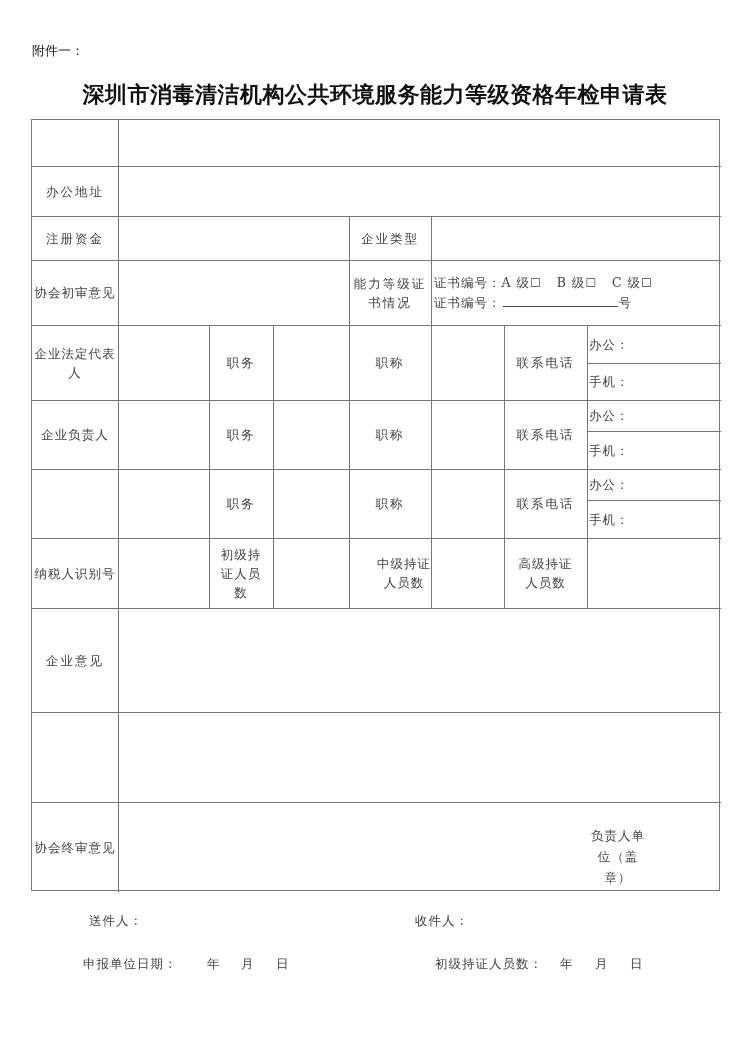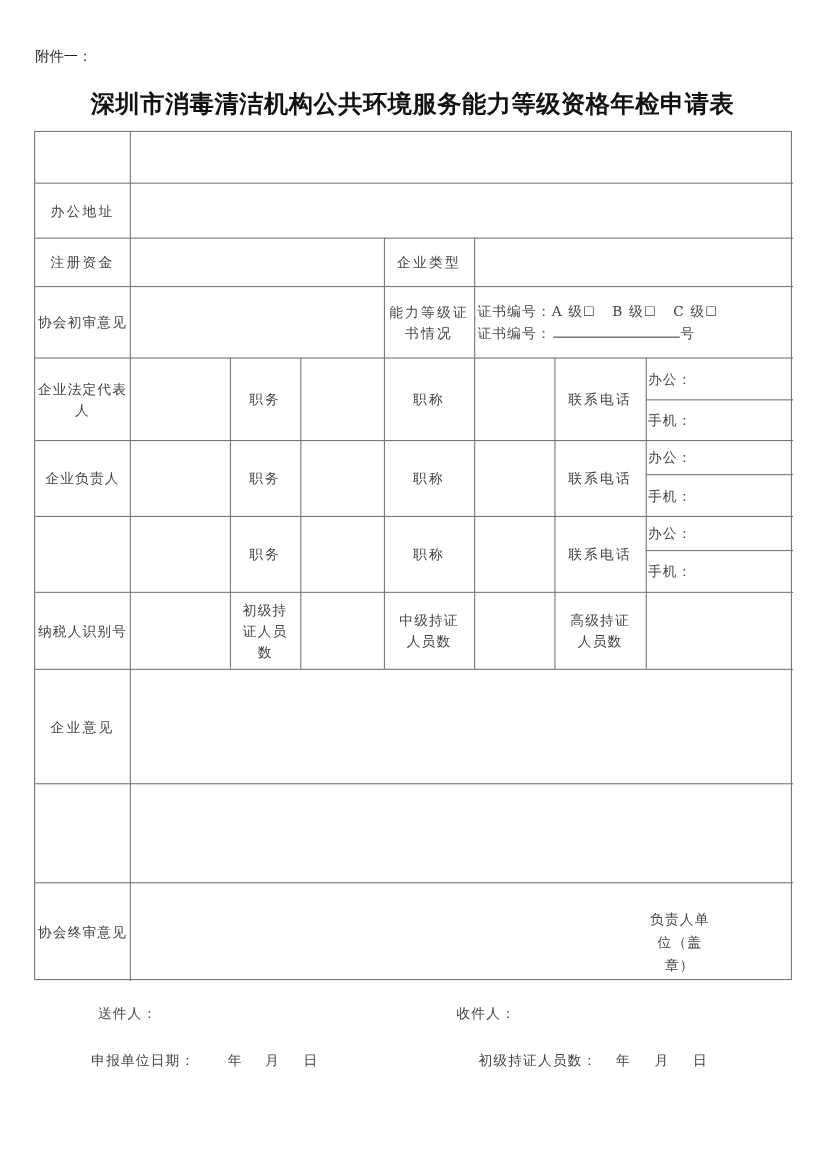--- a/index.html
+++ b/index.html
@@ -122,21 +122,21 @@
   <div class="cell" style="left:317px;top:349px;width:82px;height:69px">职称</div>
   <div class="input-area" style="left:400px;top:349px;width:72px;height:69px"></div>
   <div class="cell" style="left:472px;top:349px;width:83px;height:69px">联系电话</div>
   <div class="cell left" style="left:555px;top:349px;width:134px;height:31px">办公：</div>
   <div class="cell left" style="left:555px;top:380px;width:134px;height:38px">手机：</div>
 
   <div class="cell" style="left:0;top:418px;width:86px;height:70px;letter-spacing:1px">纳税人识别号</div>
   <div class="input-area" style="left:87px;top:418px;width:90px;height:70px"></div>
   <div class="cell" style="left:177px;top:418px;width:64px;height:70px;padding:0 6px;letter-spacing:1px">初级持证人员数</div>
   <div class="input-area" style="left:242px;top:418px;width:75px;height:70px"></div>
-  <div class="cell" style="left:317px;top:418px;width:82px;height:70px;padding:12px 14px;letter-spacing:1px">中级持证人员数</div>
+  <div class="cell" style="left:331px;top:418px;width:82px;height:70px;padding:12px 14px;letter-spacing:1px">中级持证人员数</div>
   <div class="input-area" style="left:400px;top:418px;width:72px;height:70px"></div>
   <div class="cell" style="left:472px;top:418px;width:83px;height:70px;padding:0 14px;letter-spacing:1px">高级持证人员数</div>
   <div class="input-area" style="left:556px;top:418px;width:133px;height:70px"></div>
 
   <div class="cell" style="left:0;top:488px;width:86px;height:104px">企业意见</div>
   <div class="input-area" style="left:87px;top:488px;width:602px;height:104px"></div>
 
   <div class="input-area" style="left:87px;top:592px;width:602px;height:90px"></div>
 
   <div class="cell" style="left:0;top:682px;width:86px;height:90px;letter-spacing:1px">协会终审意见</div>

